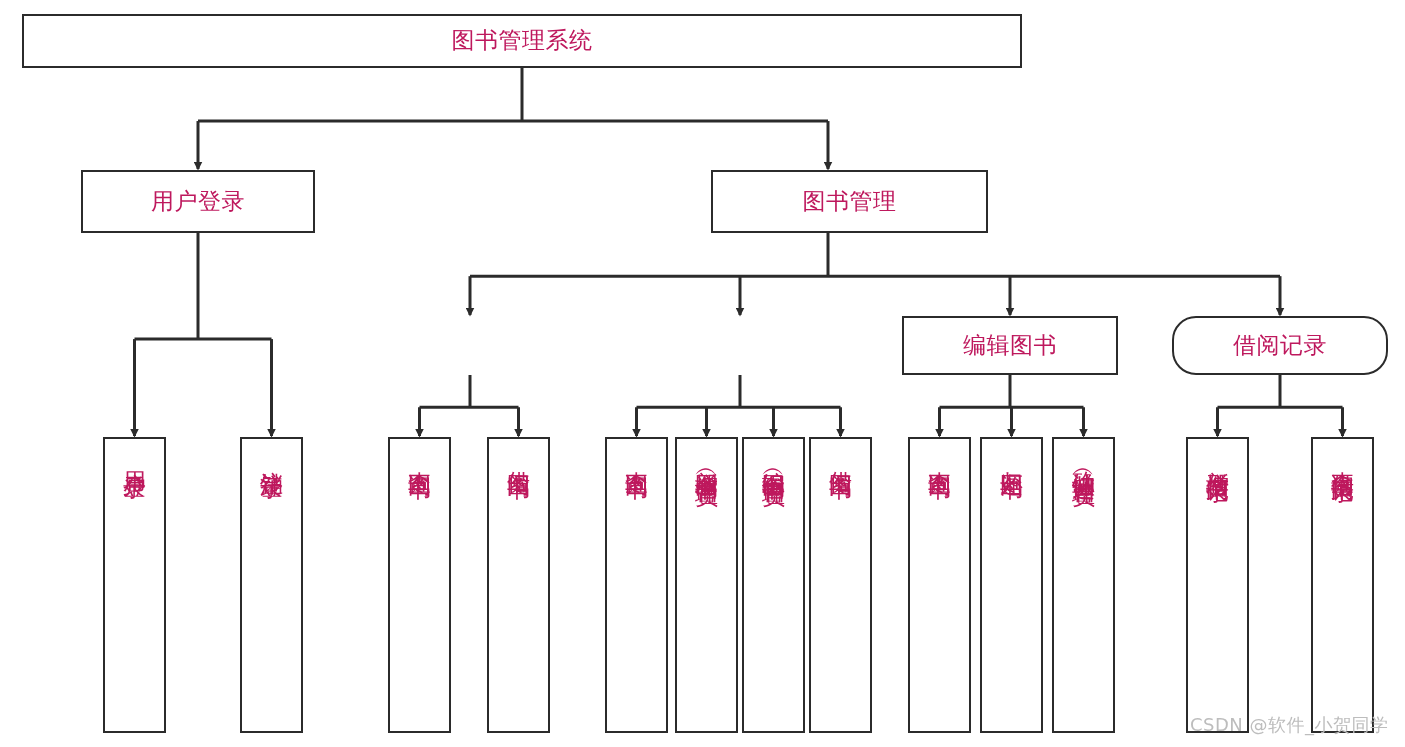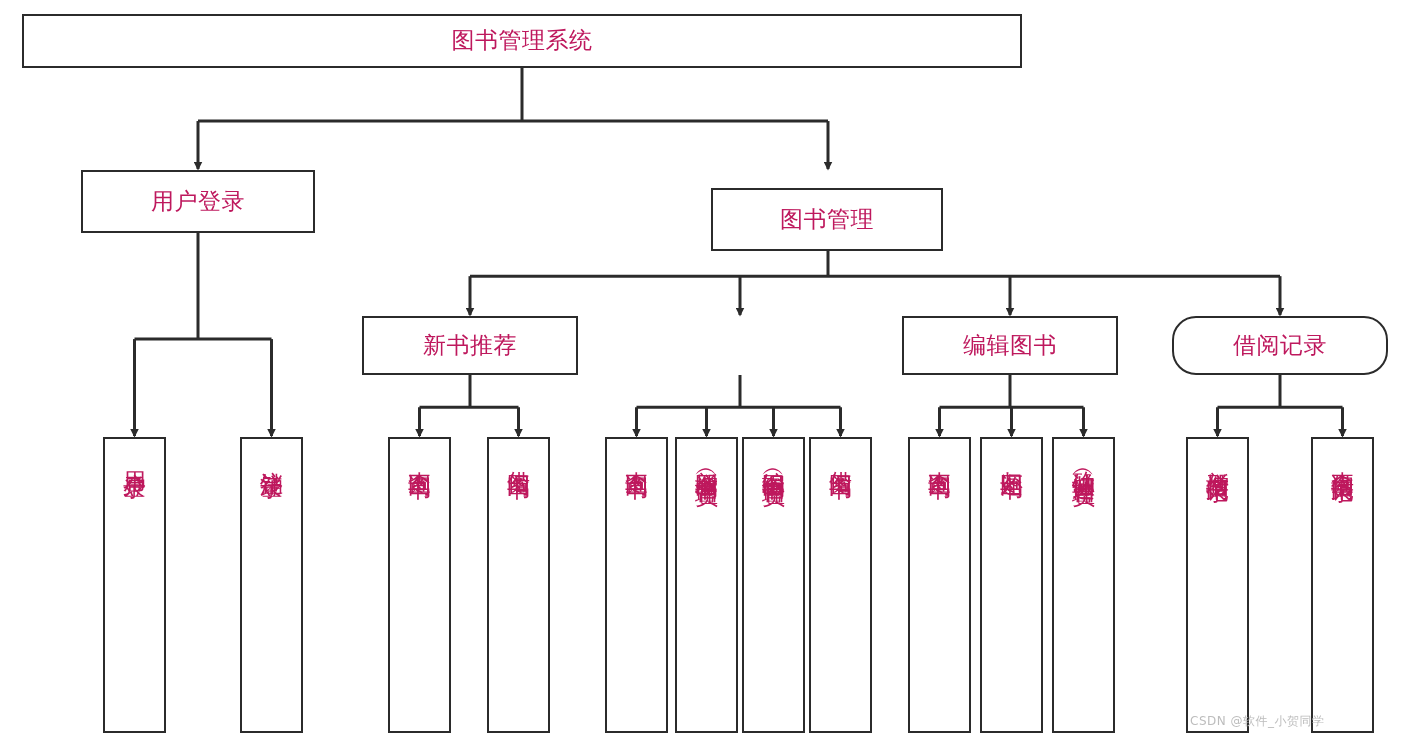--- a/index.html
+++ b/index.html
@@ -57,21 +57,21 @@
     text-orientation: upright;
     font-size: 23px;
     letter-spacing: 2px;
     line-height: 1;
     white-space: pre-line;
   }
   .watermark {
     position: absolute;
     left: 1190px;
     top: 713px;
-    font-size: 12px;
+    font-size: 18px;
     color: #bdbdbd;
     white-space: nowrap;
     z-index: 5;
     letter-spacing: 0.5px;
   }
 </style>
 </head>
 <body>
 
 <div id="canvas">
@@ -120,27 +120,24 @@
   </svg>
 
   <div class="node root h" style="left:22px; top:14px; width:1000px; height:54px;">
     <span class="label">图书管理系统</span>
   </div>
 
   <div class="node h" style="left:81px; top:170px; width:234px; height:63px;">
     <span class="label">用户登录</span>
   </div>
 
-  <div class="node h" style="left:711px; top:170px; width:232px; height:63px;margin-top:18px;">
+  <div class="node h" style="left:711px; top:170px; width:277px; height:63px;">
     <span class="label">图书管理</span>
   </div>
 
-  <div class="node h" style="left:362px; top:316px; width:216px; height:59px;">
-    <span class="label">新书推荐</span>
-  </div>
 
 
   <div class="node h" style="left:902px; top:316px; width:216px; height:59px;">
     <span class="label">编辑图书</span>
   </div>
 
   <div class="node h" style="left:1172px; top:316px; width:216px; height:59px;border-radius:24px;">
     <span class="label">借阅记录</span>
   </div>
 

